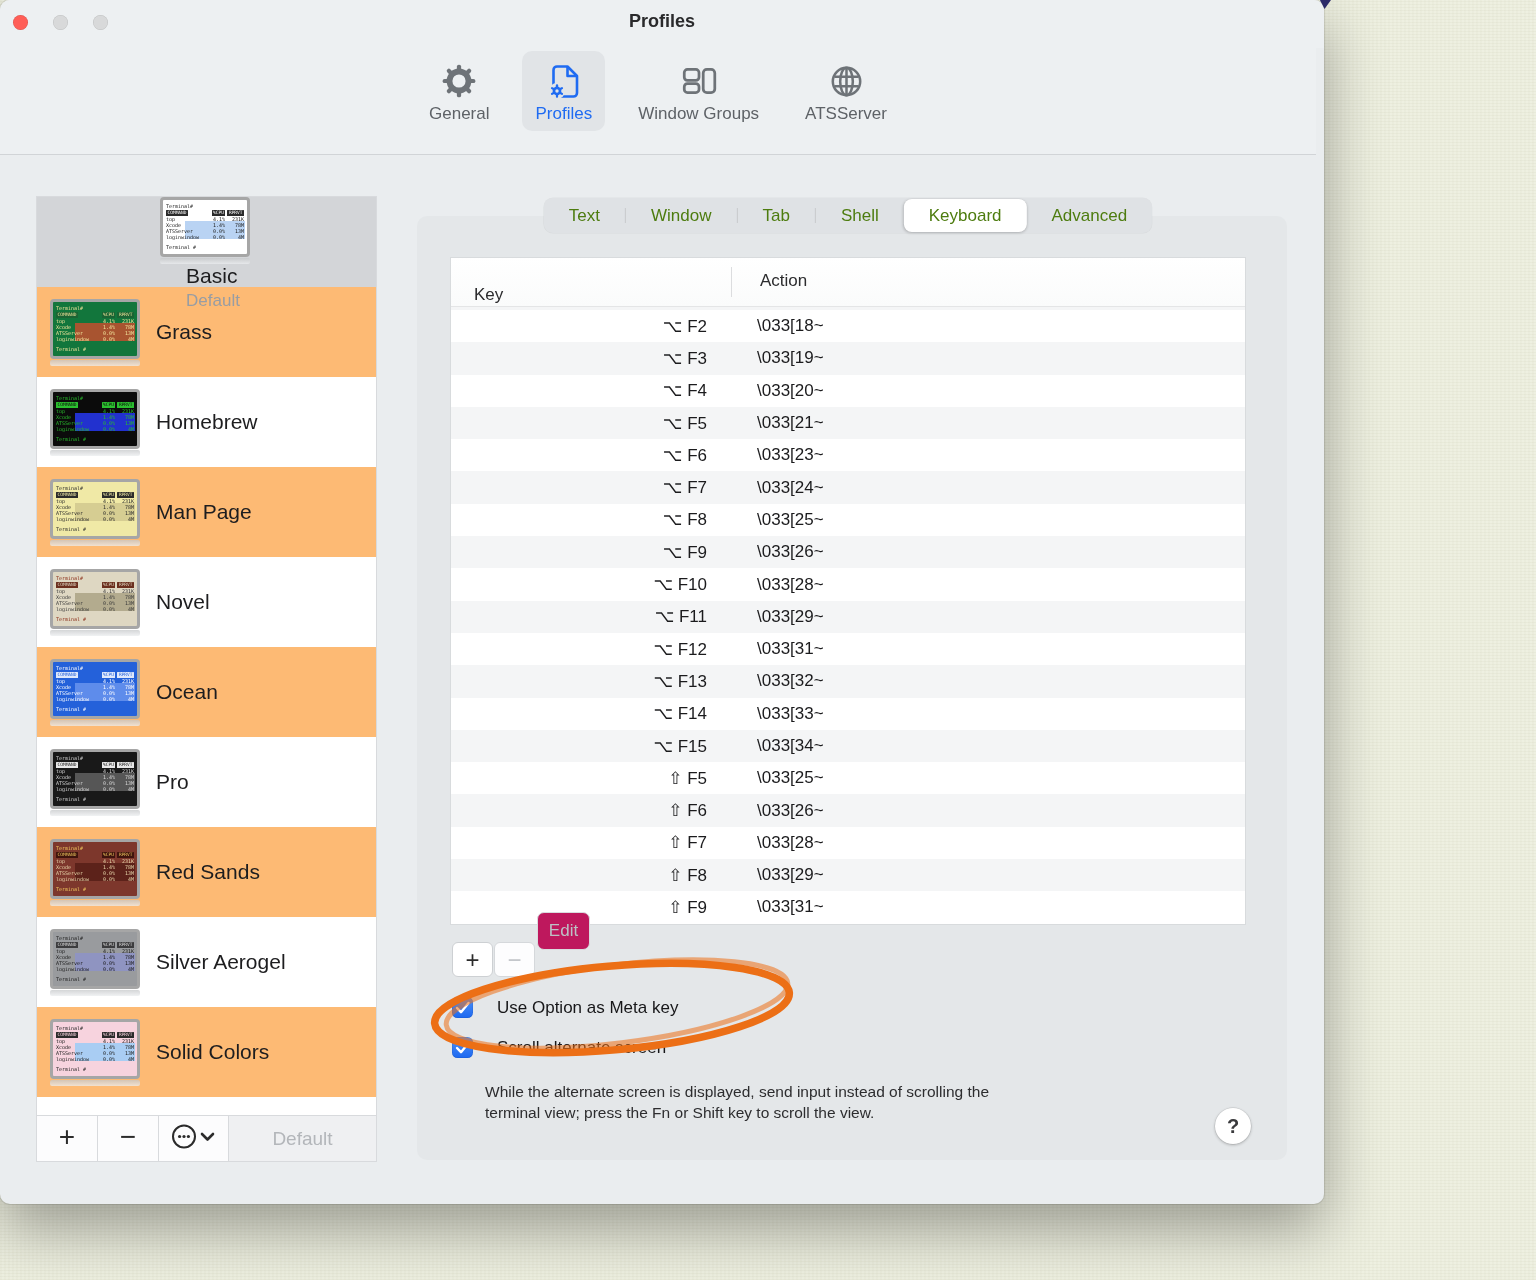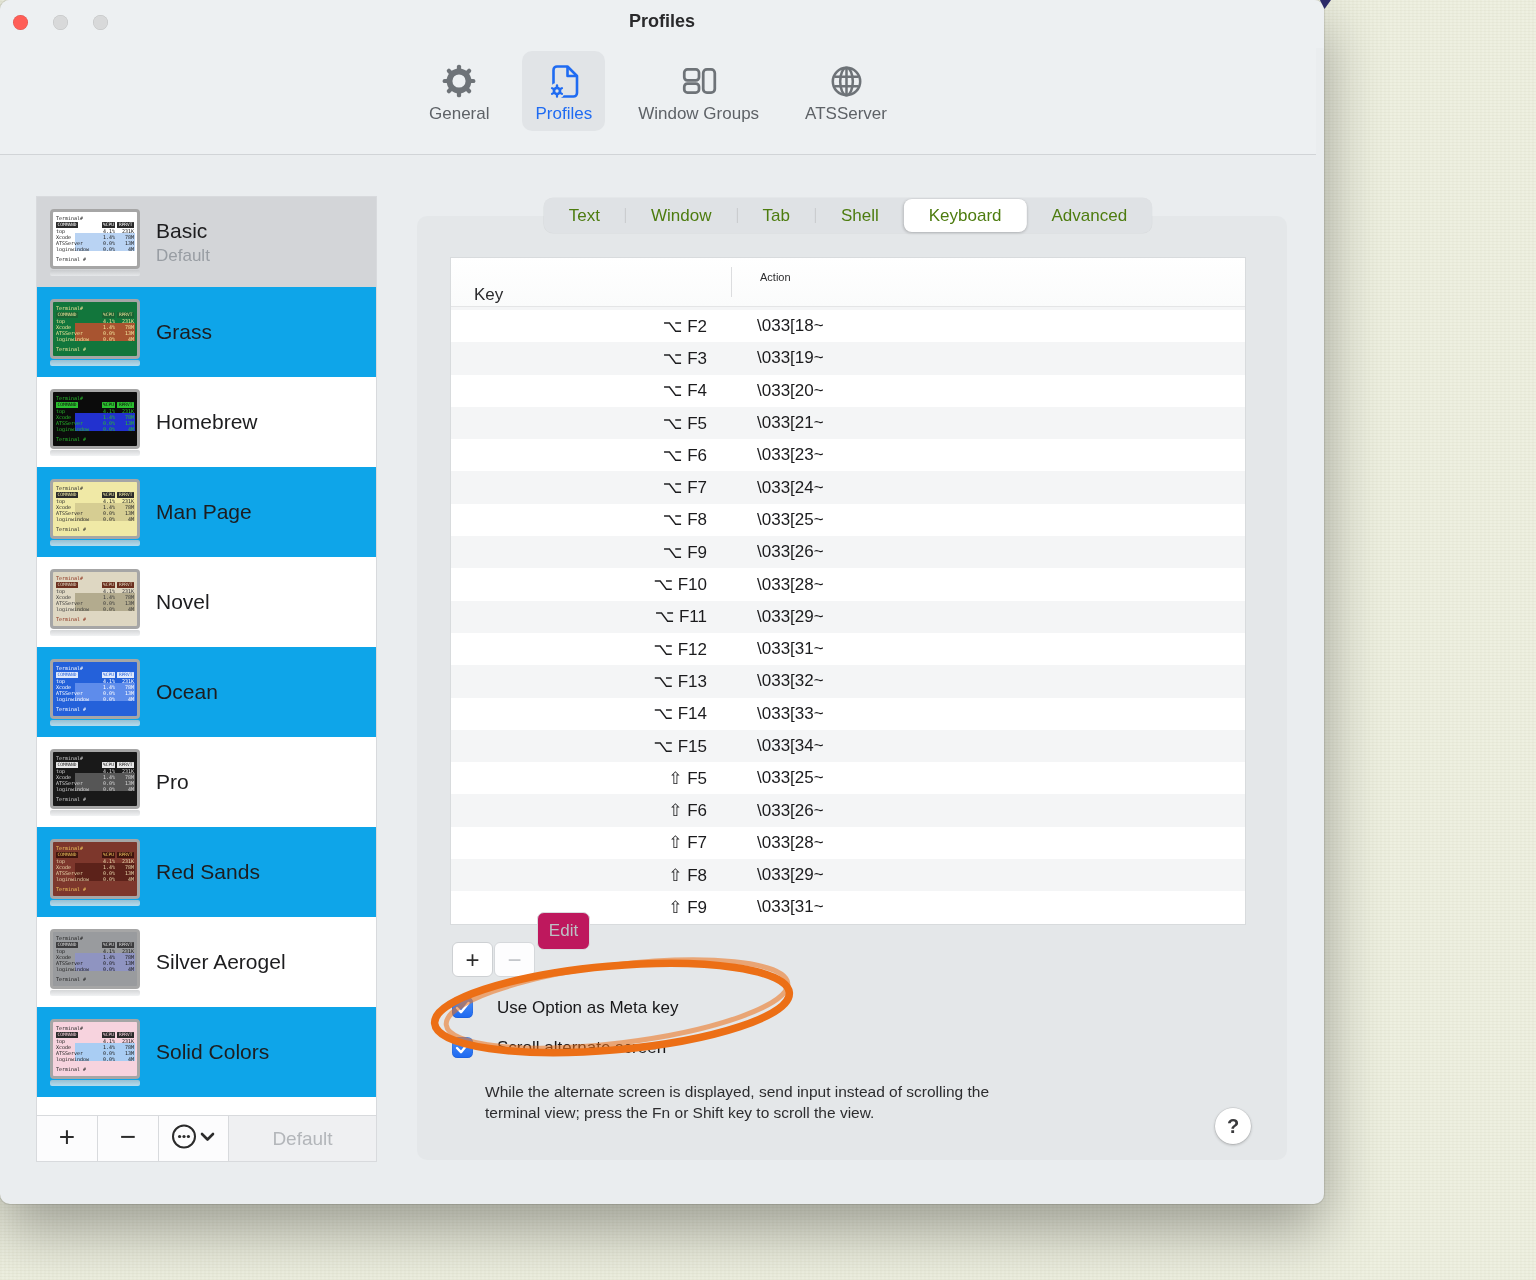--- a/index.html
+++ b/index.html
@@ -26,22 +26,22 @@
     height:66px;padding:7px 13px;margin-top:3px;border-radius:10px;cursor:default;}
   .tb-item.selected{background:#e1e4e7;}
   .tb-icon{height:40px;display:flex;align-items:center;justify-content:center;}
   .tb-label{font-size:17px;color:#5e6267;margin-top:3px;white-space:nowrap;}
   .tb-item.selected .tb-label{color:#1f6bf2;}
   
   .sidebar{position:absolute;left:36px;top:196px;width:341px;height:966px;background:#fff;
     border:1px solid #d8dadd;box-sizing:border-box;}
   .profile-list{height:919px;overflow:hidden;}
   .p-row{height:90px;display:flex;align-items:center;padding-left:13px;box-sizing:border-box;}
-  .p-row.alt{background:#0ea5e9;}
-  .p-row.selected{background:#d3d5d8;}
+  .p-row.alt{background:#fdba74;}
+  .p-row.selected{background:#d3d5d8;flex-direction:column;}
   .thumb-wrap{width:93px;margin-right:13px;flex:none;}
   .thumb{width:84px;height:54px;border:3px solid #a6a6a6;border-radius:4px;background:var(--bg);
     position:relative;overflow:hidden;}
   .t-shadow{width:90px;height:6px;margin-top:1px;border-radius:2px;opacity:.75;
     background:linear-gradient(#c6c8ca,#eceef0);}
   .t-inner{position:absolute;inset:0;font-family:"DejaVu Sans Mono",monospace;font-size:5px;
     line-height:6px;color:var(--tx);padding:3px;}
   .t-hl{position:absolute;left:22px;right:2px;top:21px;height:18px;background:var(--hl);}
   .t-title,.t-foot{position:relative;color:var(--acc);}
   .t-foot{margin-top:4px;}
@@ -69,21 +69,21 @@
   .seg{font-size:17px;color:#4d7c0f;padding:0 25px;height:35px;line-height:35px;white-space:nowrap;}
   .seg.selected{background:#fff;border-radius:8px;height:33px;line-height:33px;font-weight:500;
     box-shadow:0 1px 3px rgba(0,0,0,.2), 0 0 0 .5px rgba(0,0,0,.04);}
   .sep{width:1px;height:15px;background:#c7cacc;flex:none;}
   
   .table{position:absolute;left:451px;top:258px;width:794px;background:#fff;
     box-shadow:0 0 0 1px rgba(0,0,0,.05);}
   .thead{height:48px;position:relative;border-bottom:1px solid #e4e5e6;background:linear-gradient(#ffffff,#fafbfb);}
   .th-key{position:absolute;left:23px;top:27px;font-size:17px;color:#2c2c2e;}
   .th-div{position:absolute;left:280px;top:9px;width:1px;height:30px;background:#dcdddf;}
-  .th-action{position:absolute;left:309px;top:13px;font-size:11px;color:#2c2c2e;}
+  .th-action{position:absolute;left:309px;top:13px;font-size:17px;color:#2c2c2e;}
   .trow-partial{height:3px;background:#f4f5f6;}
   .trow{height:32.3px;display:flex;align-items:center;font-size:17px;color:#1b1b1d;}
   .trow.alt{background:#f4f5f6;}
   .c-key{width:256px;text-align:right;white-space:pre;}
   .c-act{margin-left:50px;}
   
   .btn{position:absolute;display:flex;align-items:center;justify-content:center;box-sizing:border-box;}
   .btn-plus{left:452px;top:942px;width:41px;height:35px;background:#fff;border:1px solid #cdd0d3;
     border-radius:6px;font-size:24px;font-weight:300;color:#2b2b2b;}
   .btn-minus{left:494px;top:942px;width:41px;height:35px;background:#fdfdfe;border:1px solid #d5d8db;

